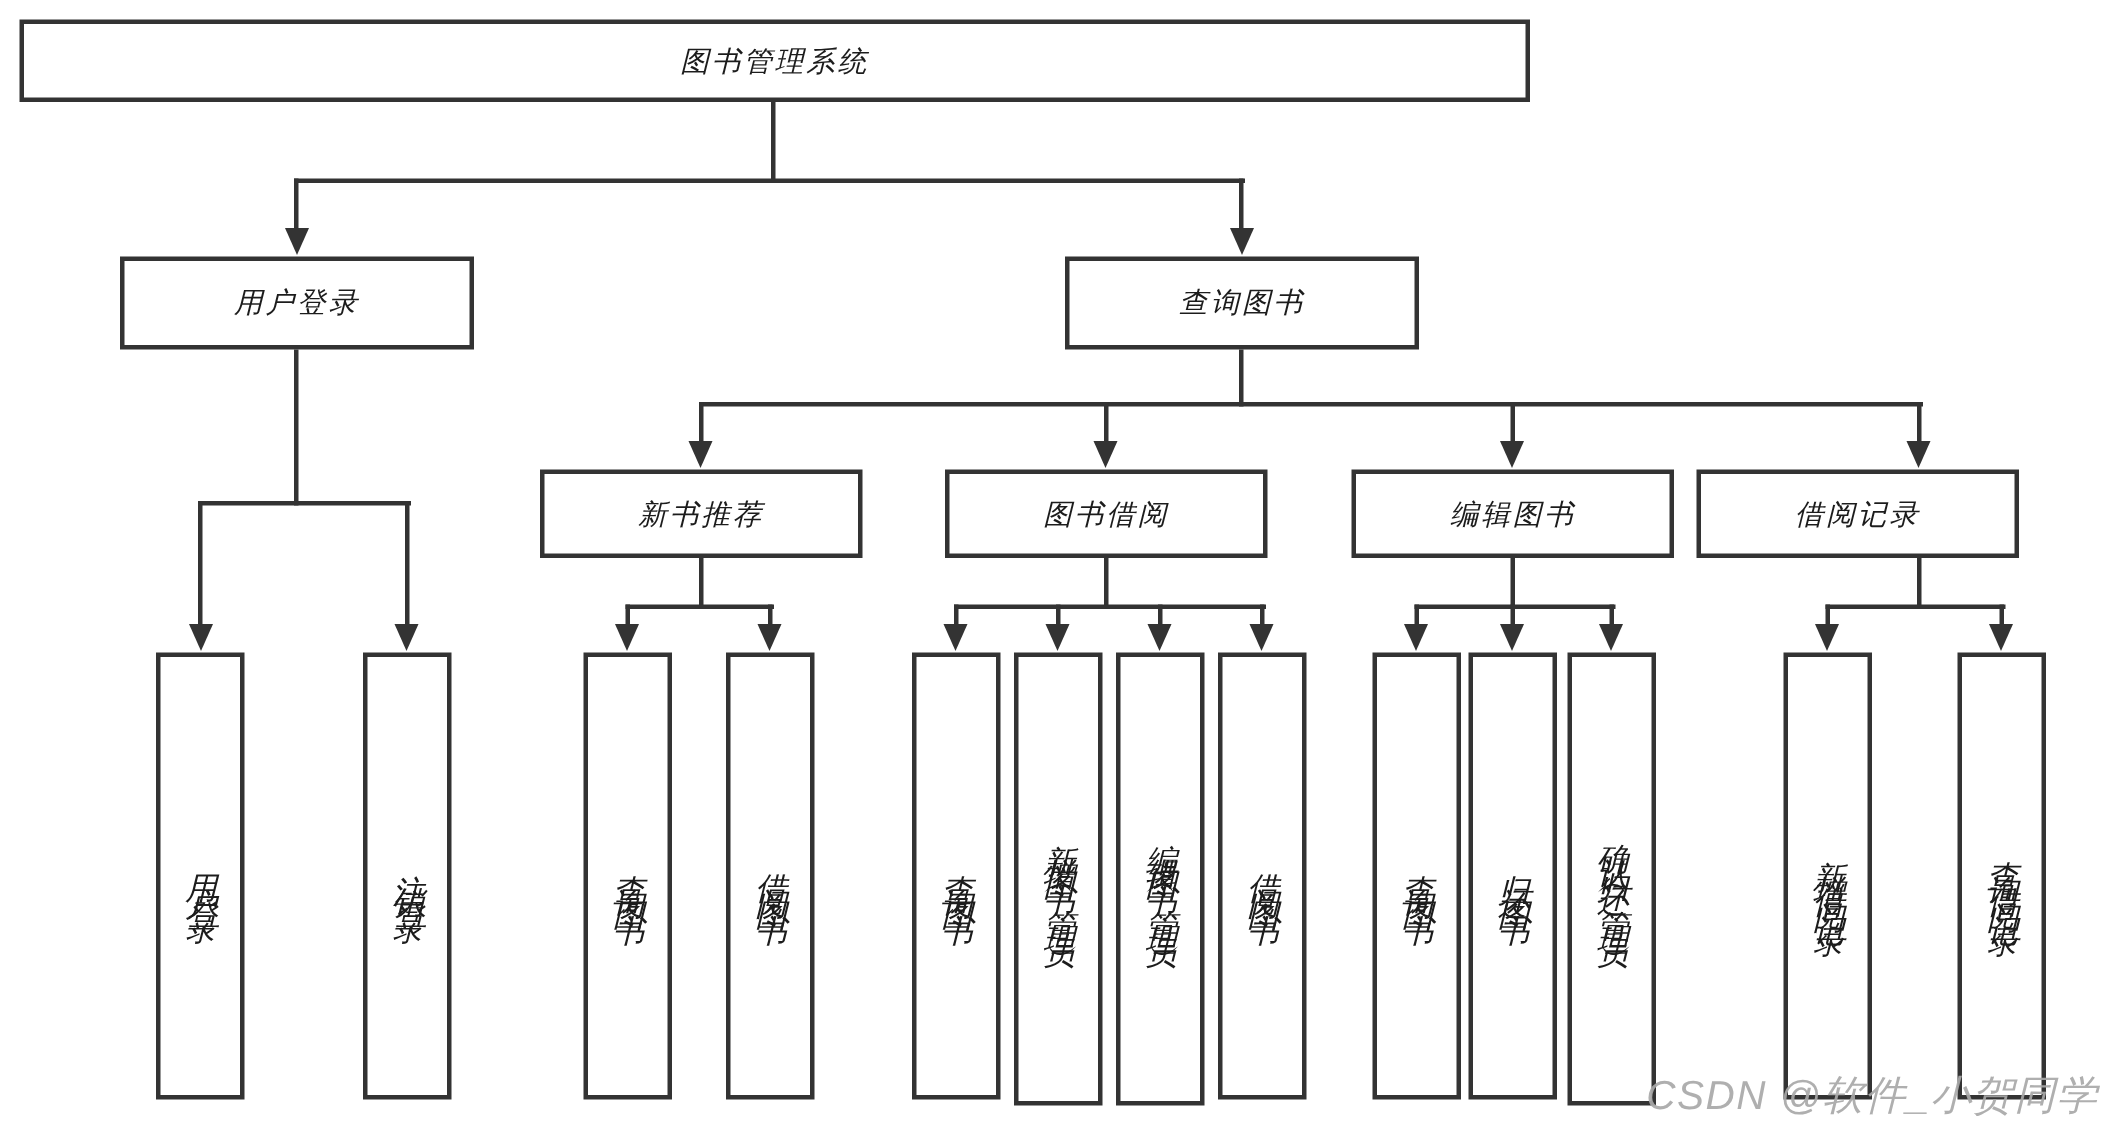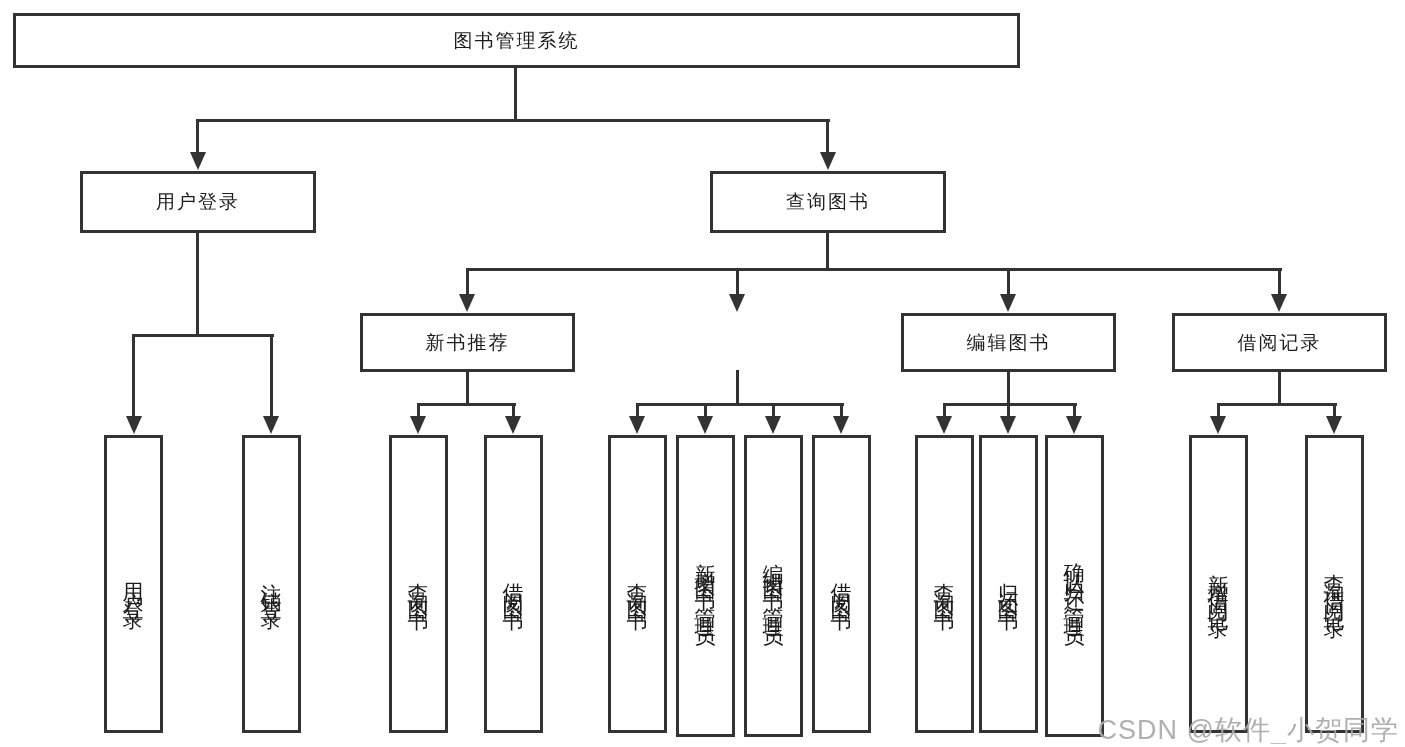--- a/index.html
+++ b/index.html
@@ -4,20 +4,21 @@
 <style>
   * { margin: 0; padding: 0; box-sizing: border-box; }
   html, body { background: #ffffff; }
   body { font-family: "Liberation Sans", sans-serif; }
   .canvas {
     position: relative;
     width: 1405px;
     height: 744px;
     background: #ffffff;
     overflow: hidden;
+    font-style: italic;
   }
   .line { position: absolute; background: #333333; }
   .arrow {
     position: absolute;
     width: 0; height: 0;
     border-left: 8px solid transparent;
     border-right: 8px solid transparent;
     border-top: 18px solid #333333;
   }
   .box {
@@ -122,26 +123,29 @@
   </div>
 
   <div class="box" style="left:710px; top:171px; width:236px; height:62px;">
     <span>查询图书</span>
   </div>
 
   <div class="box" style="left:360px; top:313px; width:215px; height:59px;justify-content:center;">
     <span>新书推荐</span>
   </div>
 
+  <div class="box" style="left:630px; top:313px; width:215px; height:59px;">
+    <span>图书借阅</span>
+  </div>
 
   <div class="box" style="left:901px; top:313px; width:215px; height:59px;">
     <span>编辑图书</span>
   </div>
 
-  <div class="box" style="left:1172px; top:313px; width:215px; height:59px;">
+  <div class="box" style="left:1131px; top:313px; width:215px; height:59px;">
     <span>借阅记录</span>
   </div>
 
   <div class="box leaf" style="left:104px; top:435px; width:59px; height:298px;">
     <span>用户登录</span>
   </div>
   <div class="box leaf" style="left:242px; top:435px; width:59px; height:298px;">
     <span>注销登录</span>
   </div>
 

